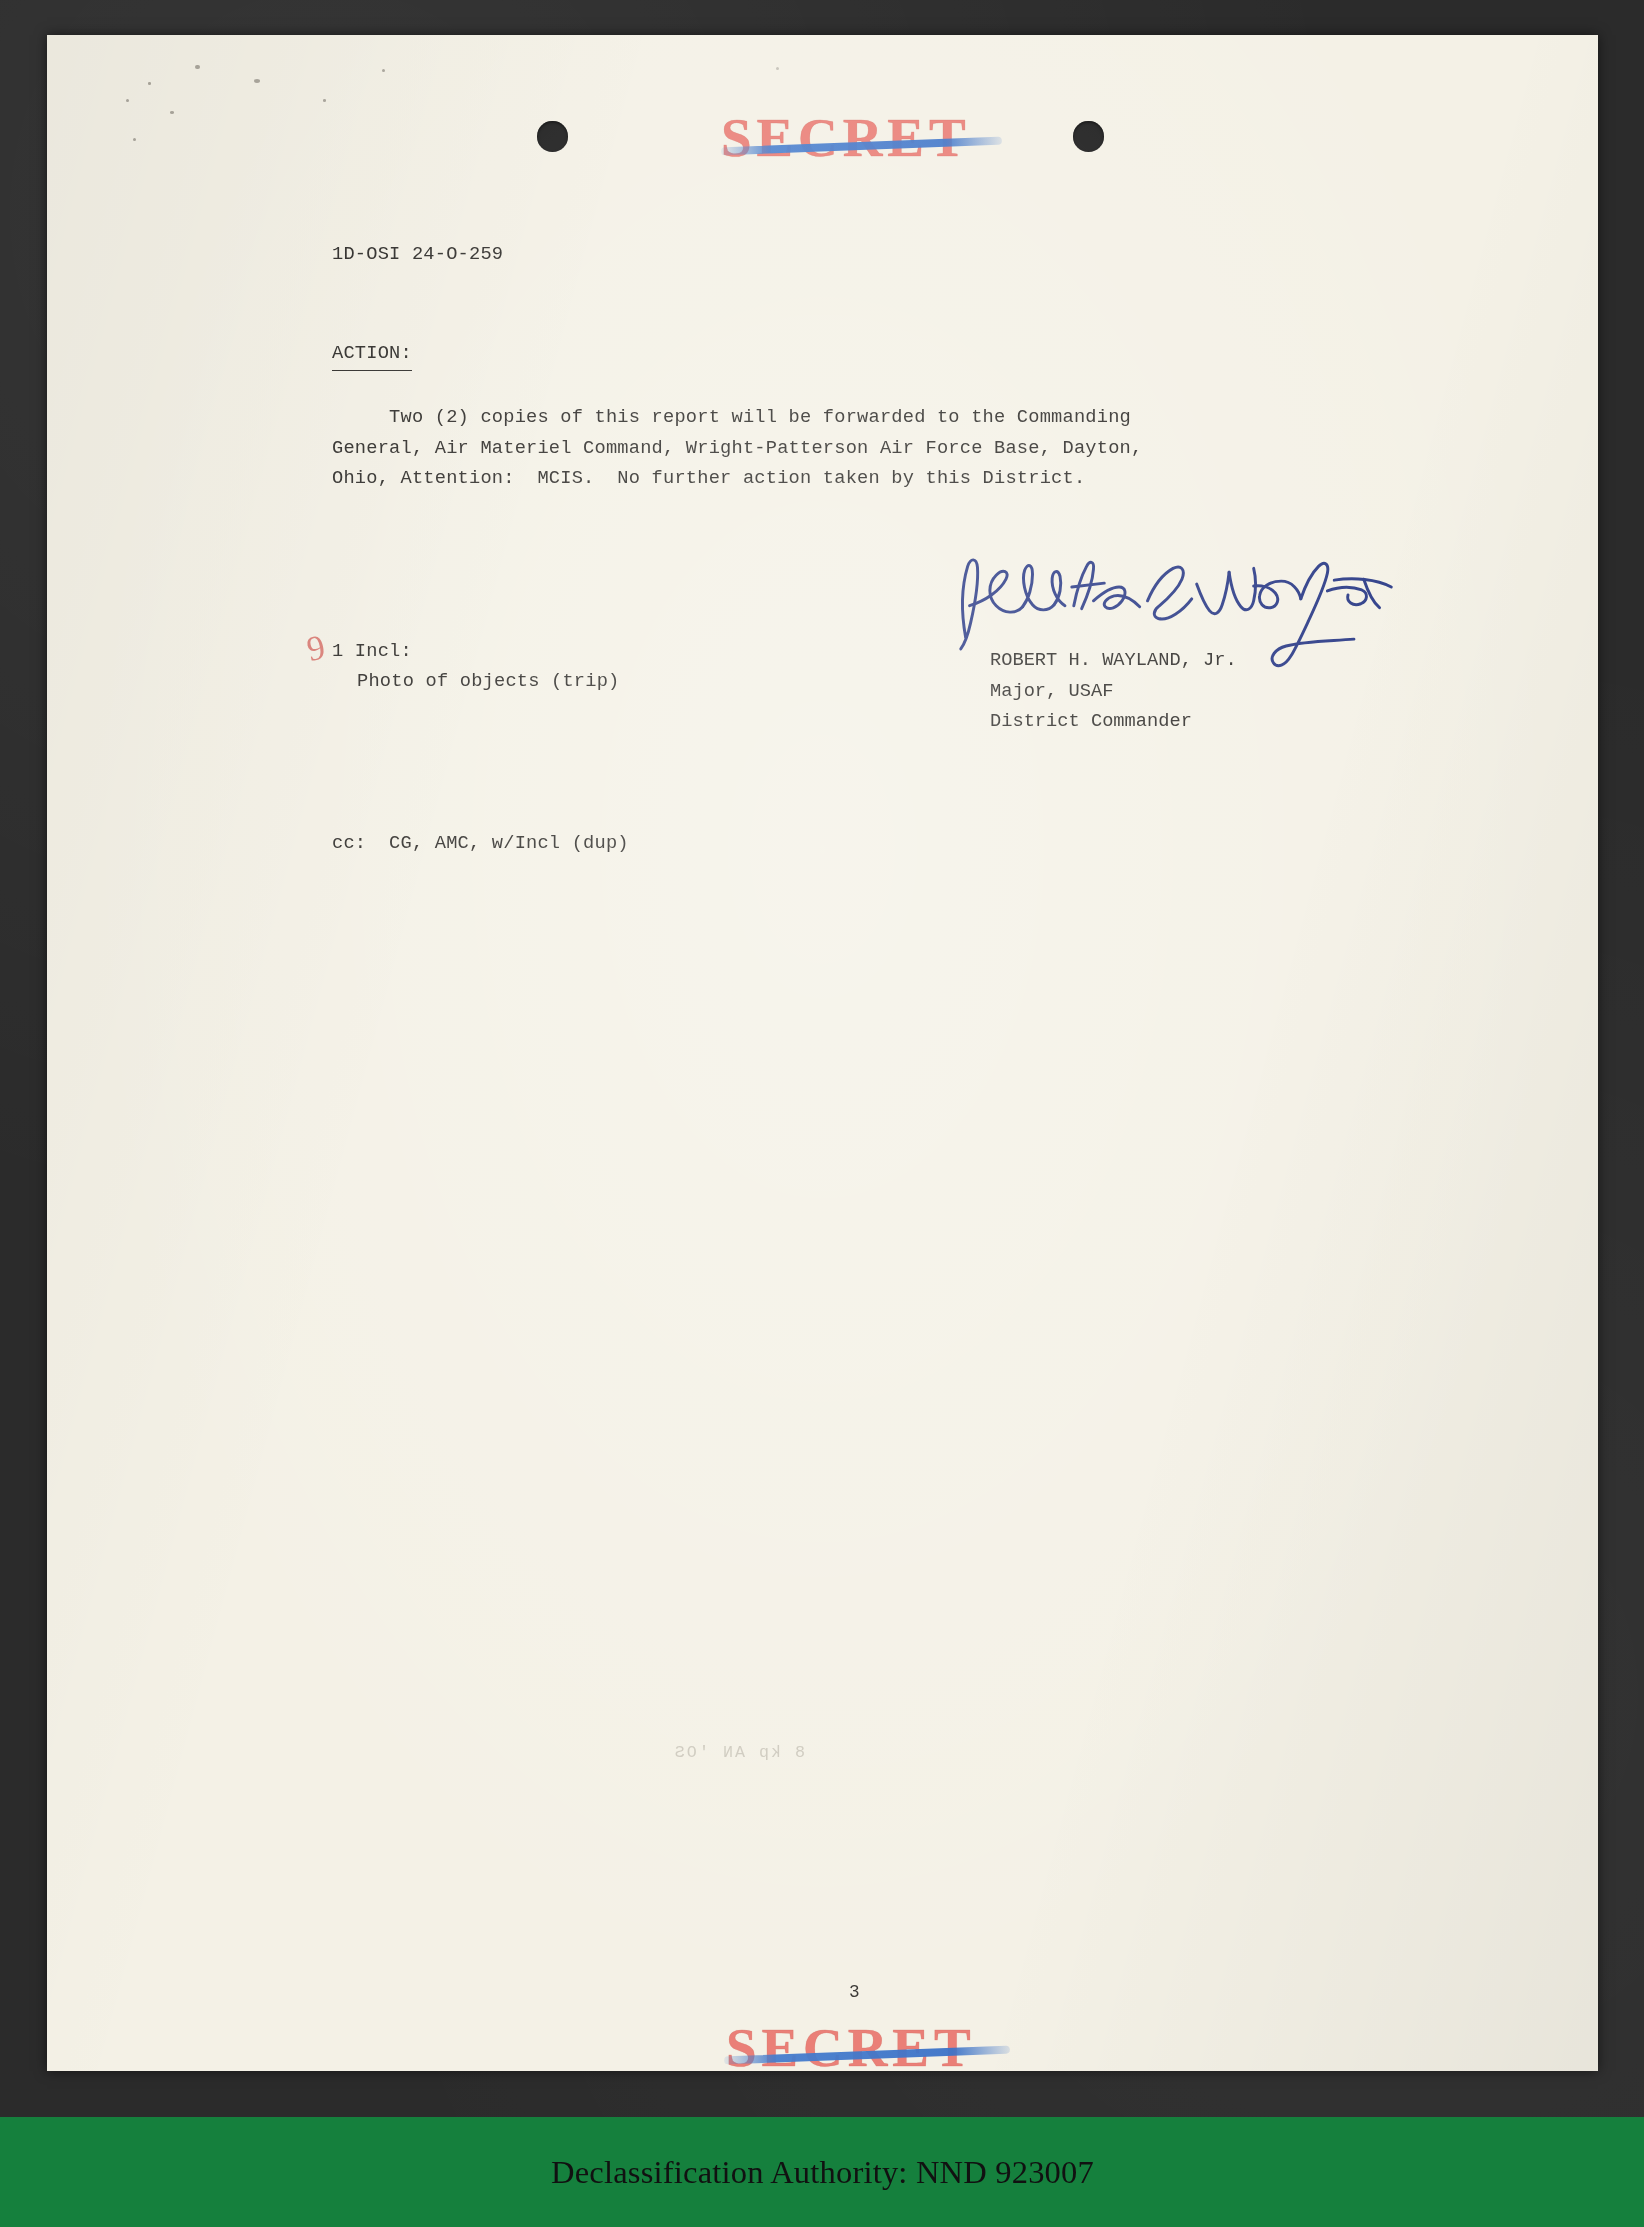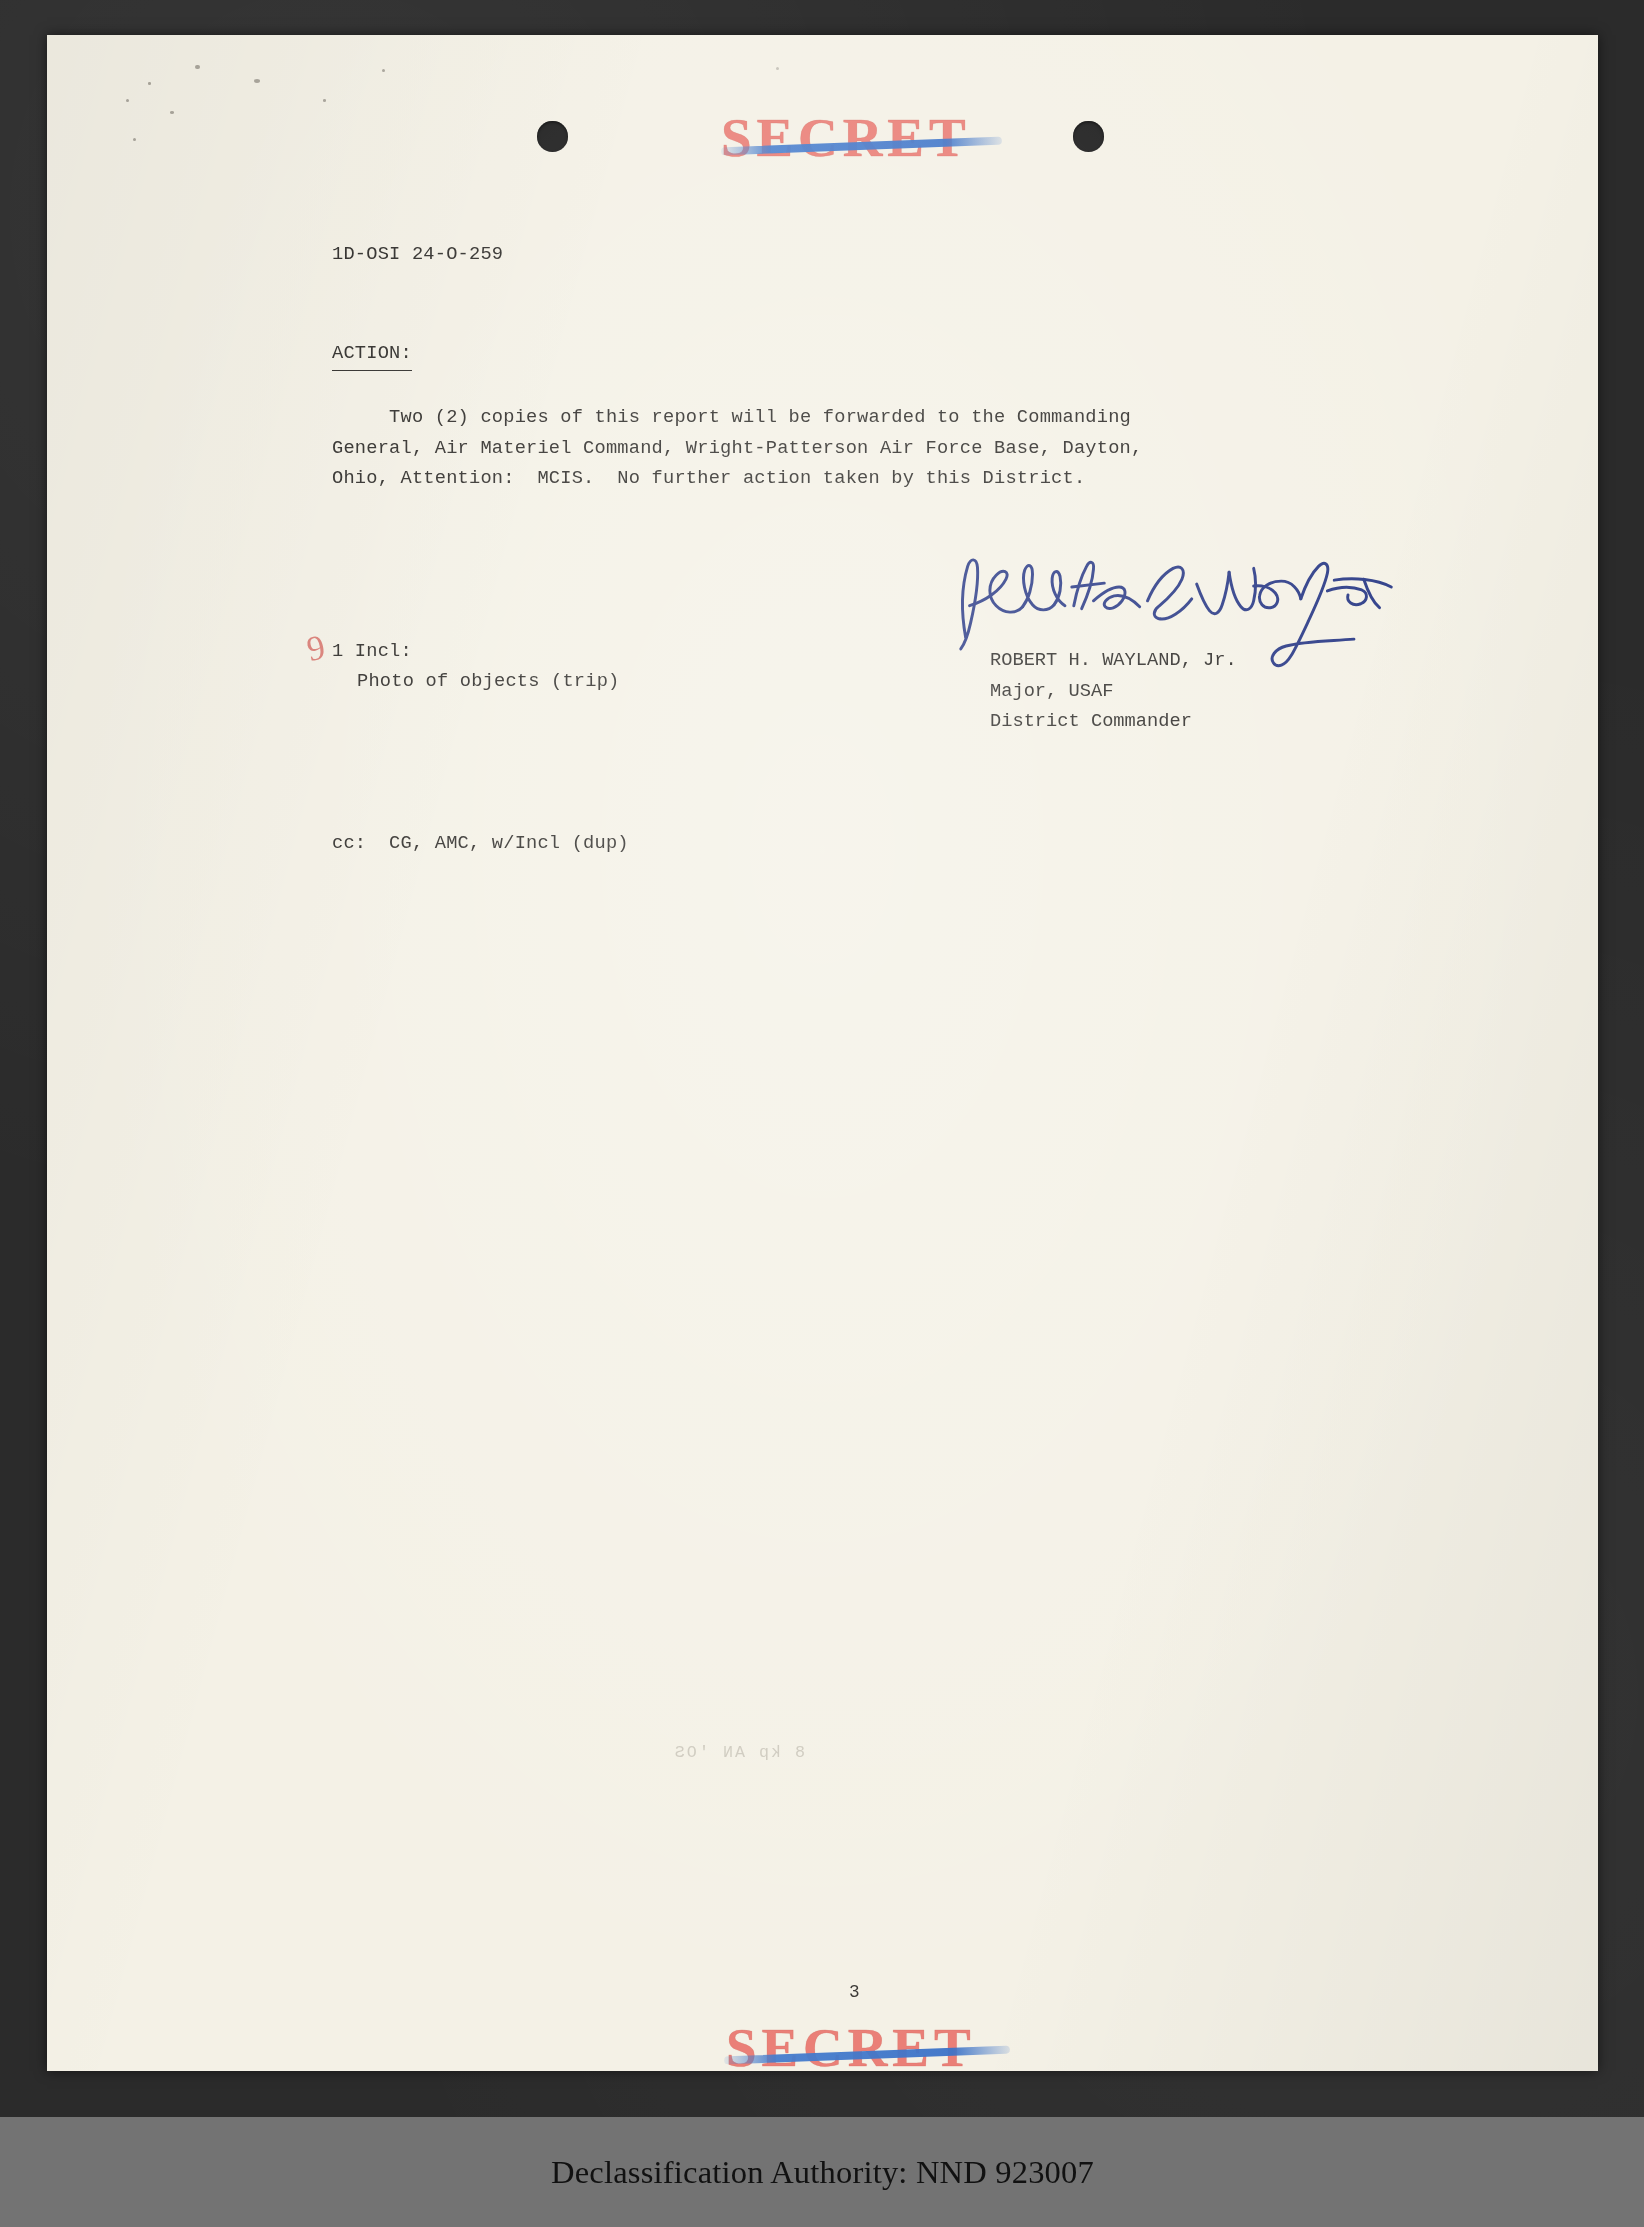--- a/index.html
+++ b/index.html
@@ -192,21 +192,21 @@
     white-space: pre;
   }
 
   
   #caption-bar {
     position: absolute;
     left: 0;
     top: 2117px;
     width: 1645px;
     height: 111px;
-    background: #737373;
+    background: #15803d;
     display: flex;
     align-items: center;
     justify-content: center;
   }
   #declass-caption {
     font-family: "Liberation Serif", serif;
     font-size: 32.5px;
     color: #111111;
     letter-spacing: 0.2px;
   }

